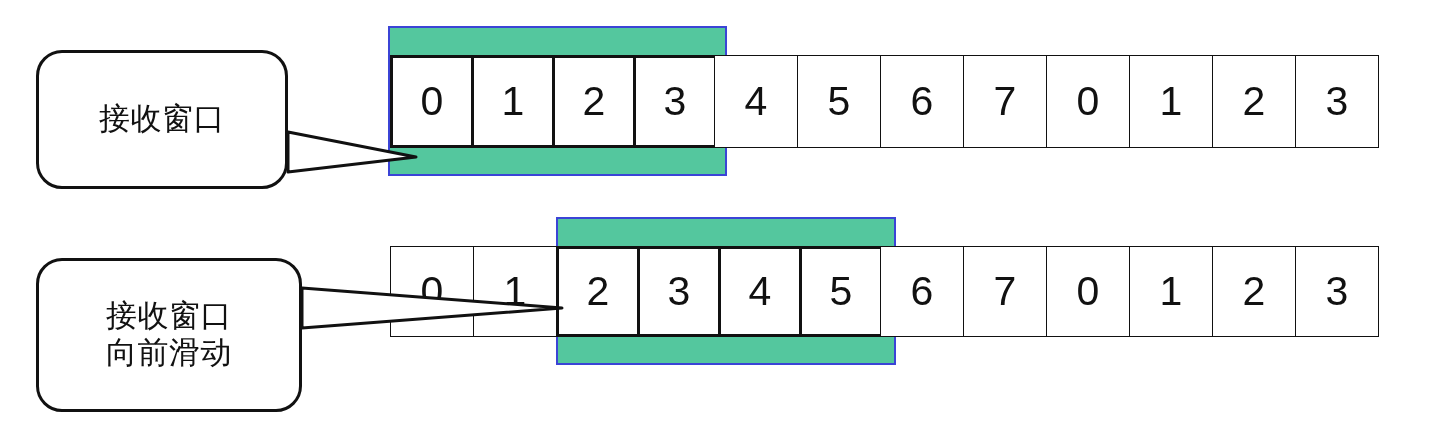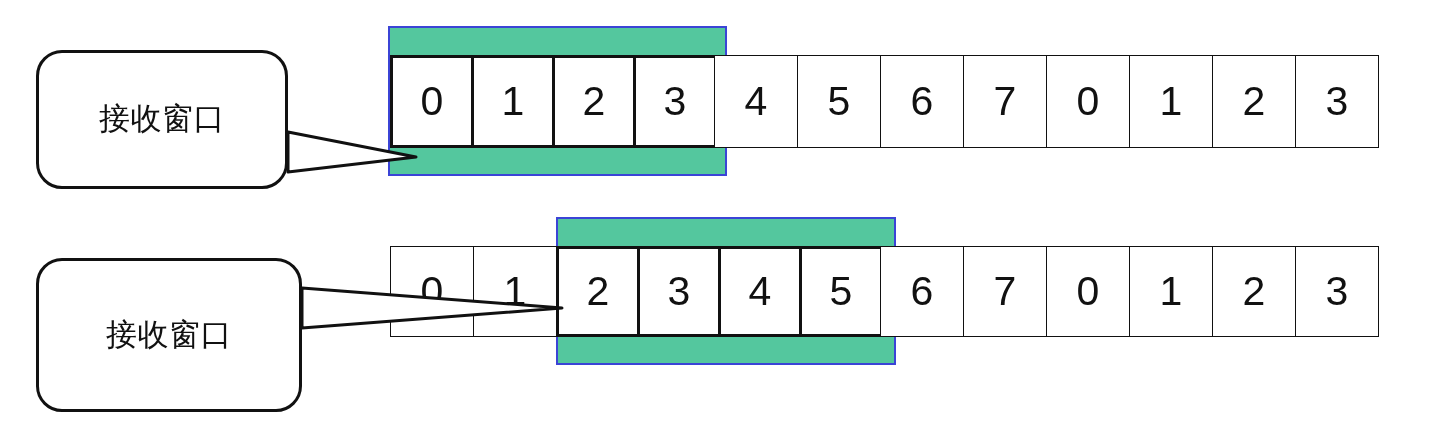--- a/index.html
+++ b/index.html
@@ -172,20 +172,21 @@
       <div class="cell">1</div>
       <div class="cell">2</div>
       <div class="cell">3</div>
     </div>
 
   <div class="callout" id="callout-receive-window">
       <div class="callout-line">接收窗口</div>
     </div>
   <div class="callout" id="callout-slide-window">
       <div class="callout-line">接收窗口</div>
+      <div class="callout-line">向前滑动</div>
     </div>
 
   <svg id="tails" viewBox="0 0 1440 435">
 
     <polygon points="288,132 288,172 416,157" fill="#ffffff" stroke="#111111" stroke-width="3" stroke-linejoin="round"></polygon>
 
     <polygon points="302,288 302,328 562,308" fill="#ffffff" stroke="#111111" stroke-width="3" stroke-linejoin="round"></polygon>
   </svg>
 
 </div>

